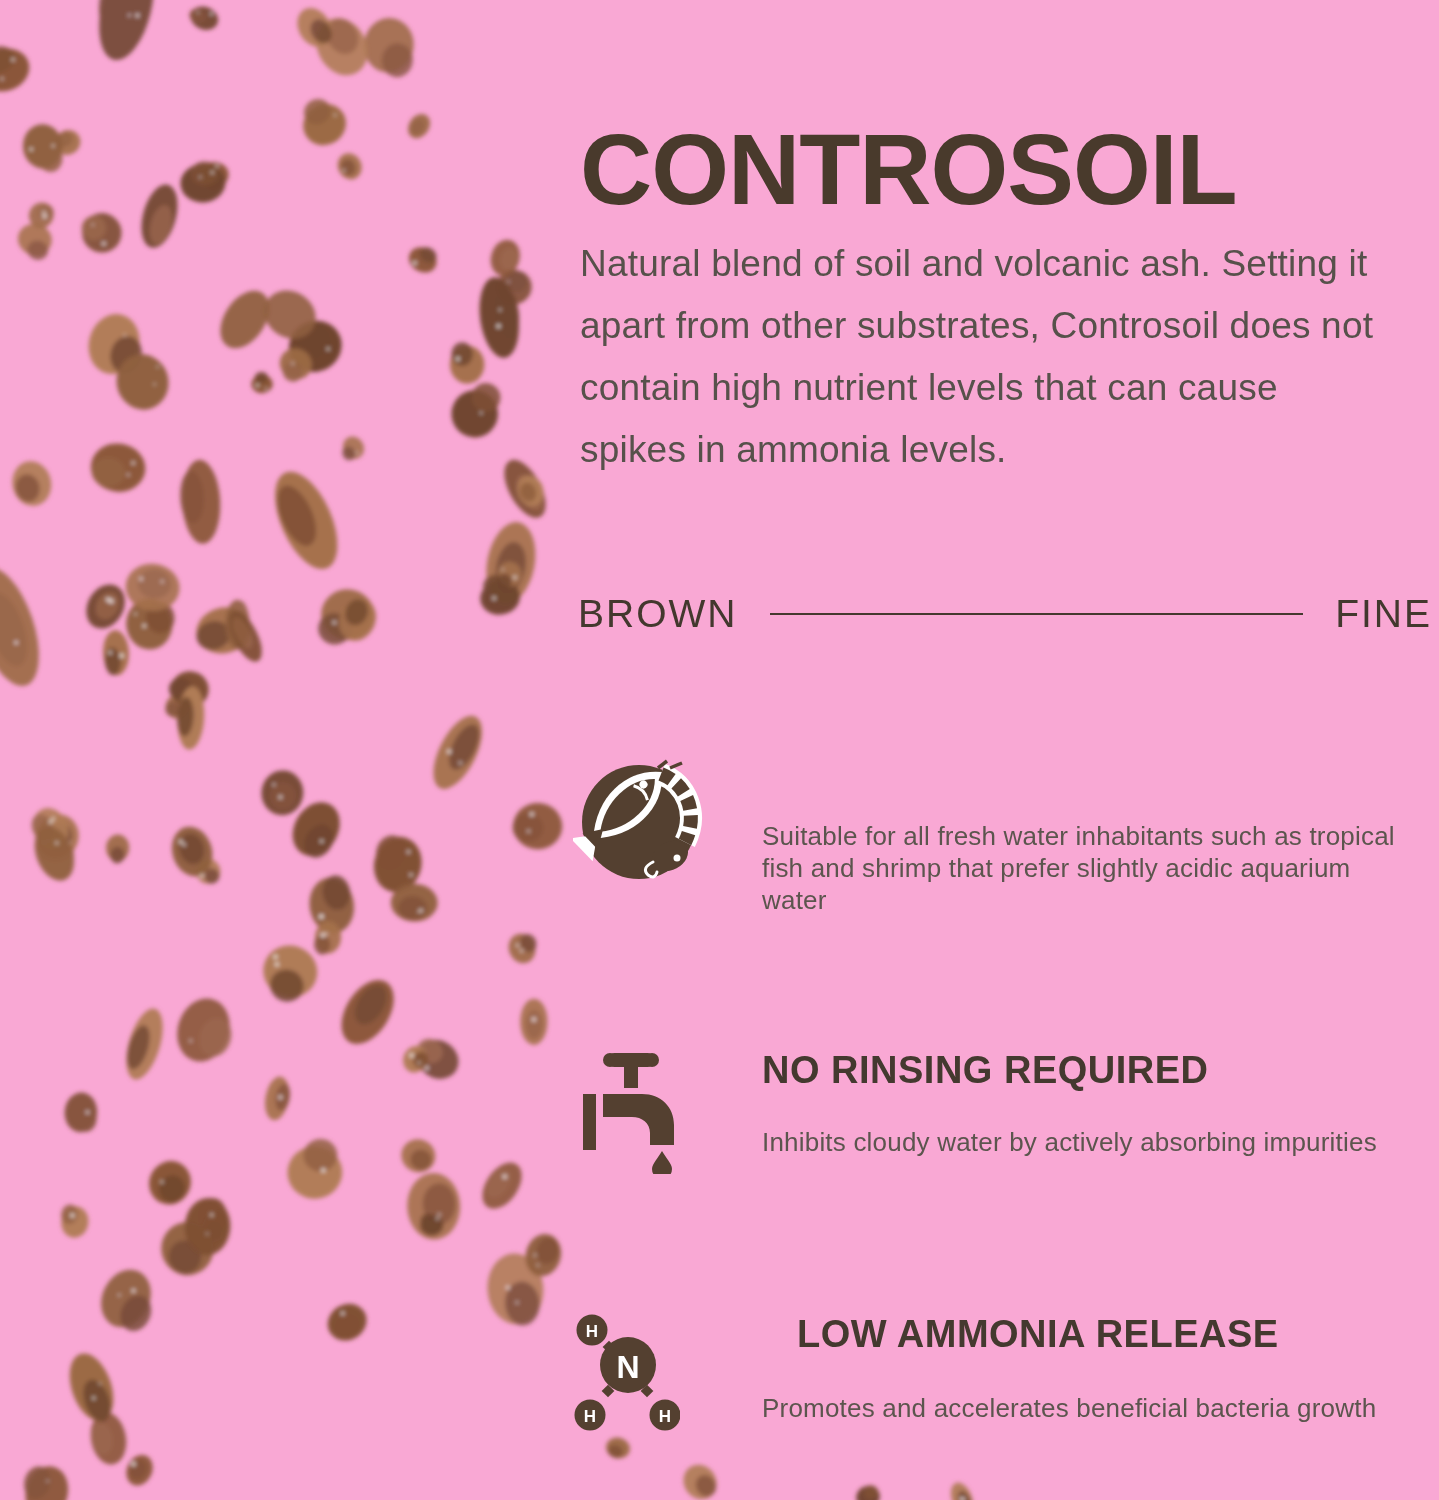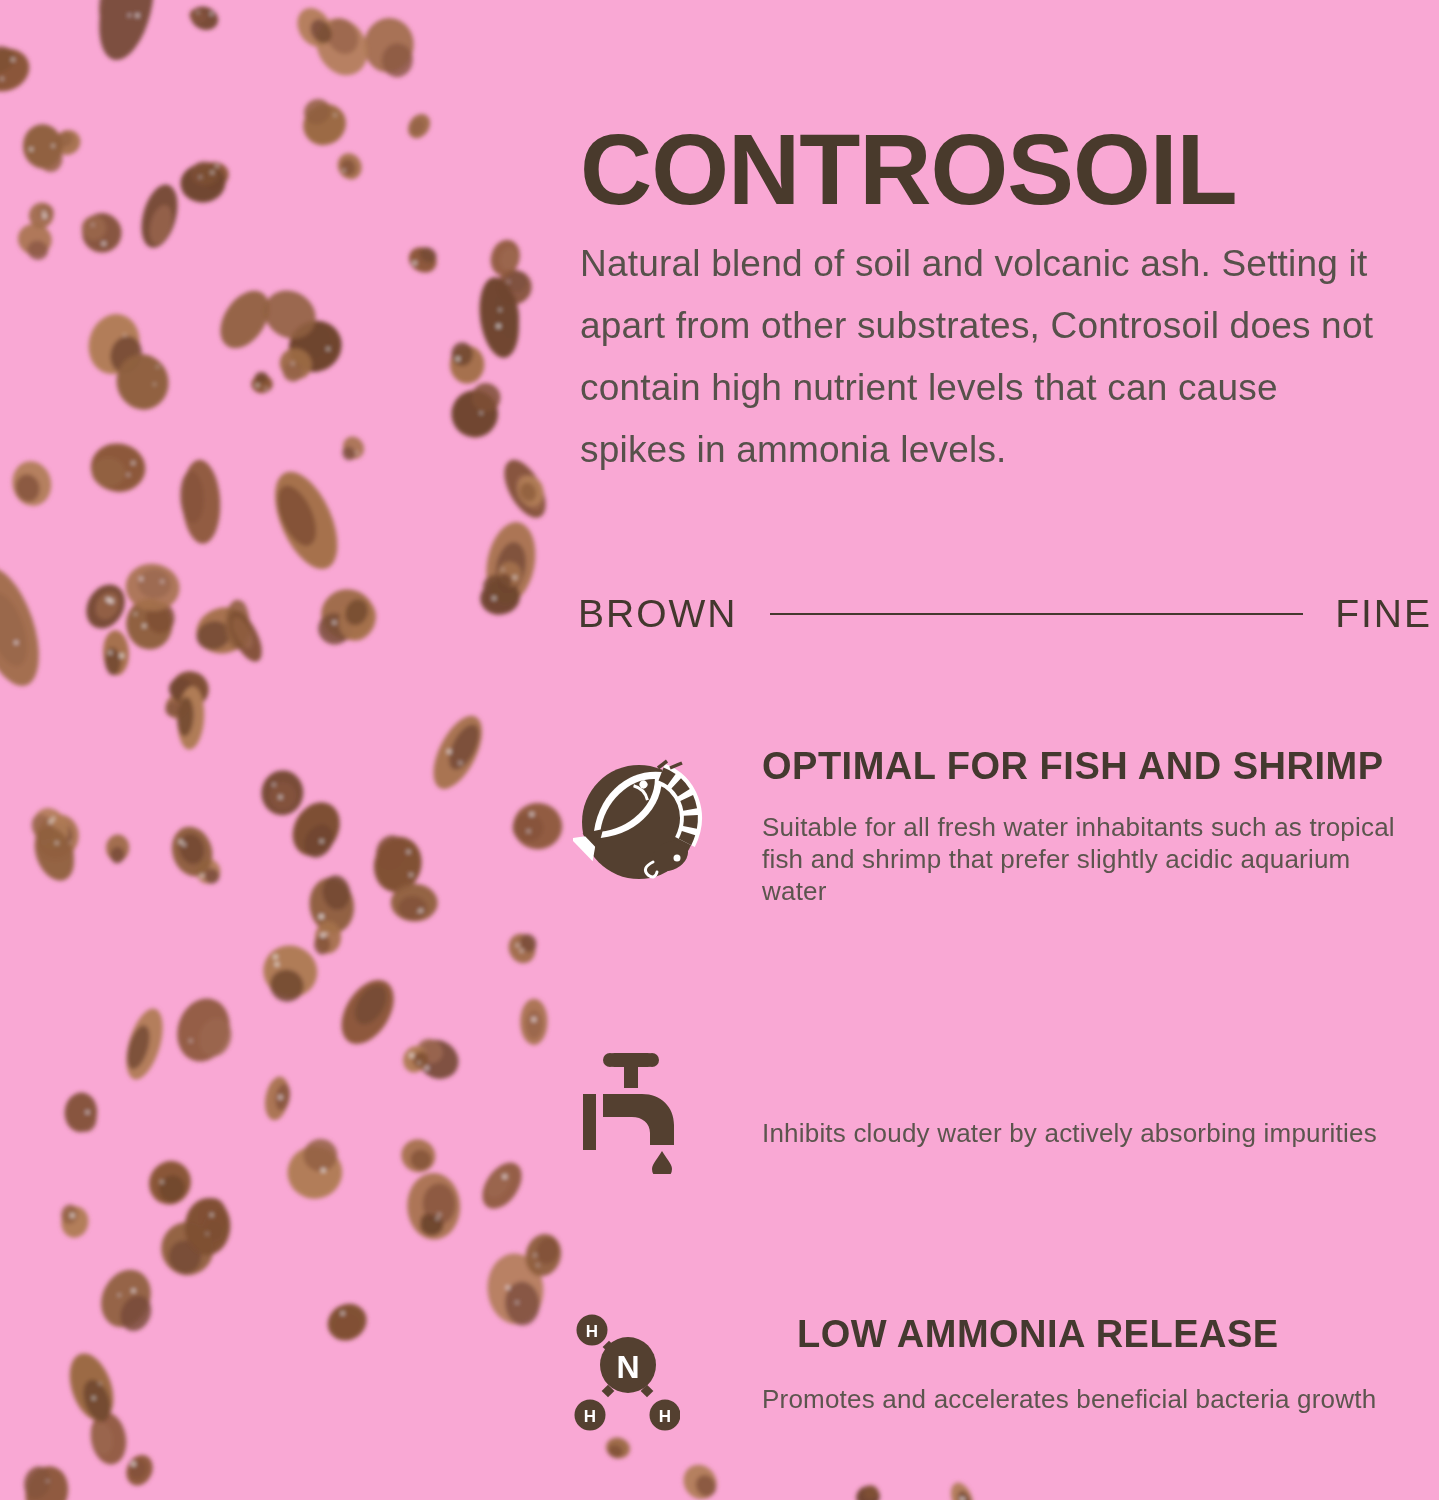--- a/index.html
+++ b/index.html
@@ -34,21 +34,21 @@
   .f-title{
     position:absolute;font-weight:700;font-size:38px;line-height:38px;
     letter-spacing:.5px;color:#44392f;white-space:nowrap;
   }
   #f1-title{left:762px;top:747px;}
   #f2-title{left:762px;top:1051px;}
   #f3-title{left:797px;top:1315px;}
 
   .f-body{
     position:absolute;font-size:26px;line-height:32px;
-    letter-spacing:.2px;color:#5c554e;
+    letter-spacing:.2px;color:#5c554e;margin-top:9px;
   }
   #f1-body{left:762px;top:811px;width:640px;}
   #f2-body{left:762px;top:1117px;width:690px;}
   #f3-body{left:762px;top:1383px;width:690px;}
 
   .icon-fill{fill:#544030;}
   .icon-stroke{stroke:#544030;}
 </style>
 </head>
 <body>
@@ -592,32 +592,32 @@
       <g>
         <path d="M 88 22 C 114 32 126 62 112 90" stroke="#ffffff" stroke-width="22" fill="none"></path>
         <path class="icon-stroke" d="M 88 22 C 114 32 126 62 112 90" stroke-width="14" fill="none" stroke-dasharray="12 6"></path>
         <ellipse class="icon-fill" cx="97" cy="104" rx="19" ry="14" transform="rotate(-28 97 104)"></ellipse>
         <circle fill="#ffffff" cx="104" cy="106" r="3.5"></circle>
         <path d="M 80 110 q -12 6 -5 13 q 7 5 9 -3" stroke="#ffffff" stroke-width="3" stroke-linecap="round" fill="none"></path>
         <path class="icon-stroke" d="M 85 16 l 9 -7" stroke-width="3.5"></path>
         <path class="icon-stroke" d="M 97 16 l 12 -5" stroke-width="3.5"></path>
       </g>
     </svg>
-    <div id="f1-title" class="f-title">OPTIMAL FOR FISH AND SHRIMP</div>
     <div id="f1-body" class="f-body">Suitable for all fresh water inhabitants such as tropical fish and shrimp that prefer slightly acidic aquarium water</div>
 
     <svg id="f2-icon" class="f-icon" viewBox="0 0 100 122">
       <circle class="icon-fill" cx="29" cy="8" r="7"></circle>
       <circle class="icon-fill" cx="71" cy="8" r="7"></circle>
       <rect class="icon-fill" x="27" y="1" width="46" height="14" rx="6"></rect>
       <rect class="icon-fill" x="43" y="10" width="14" height="26"></rect>
       <rect class="icon-fill" x="2" y="42" width="13" height="56"></rect>
       <path class="icon-fill" d="M 22 42 L 61 42 C 80 42 93 55 93 73 L 93 93 L 69 93 L 69 81 C 69 71 61 65 51 65 L 22 65 Z"></path>
       <path class="icon-fill" d="M 81 99 C 77 106 71 112 71 117 a 10 10 0 0 0 20 0 C 91 112 85 106 81 99 Z"></path>
     </svg>
+    <div id="f2-title" class="f-title">NO RINSING REQUIRED</div>
     <div id="f2-body" class="f-body">Inhibits cloudy water by actively absorbing impurities</div>
 
     <svg id="f3-icon" class="f-icon" viewBox="0 0 106 122">
       <rect class="icon-fill" x="-4.5" y="-4.5" width="9" height="9" transform="translate(35 35) rotate(45)"></rect>
       <rect class="icon-fill" x="-4.5" y="-4.5" width="9" height="9" transform="translate(34 79) rotate(45)"></rect>
       <rect class="icon-fill" x="-4.5" y="-4.5" width="9" height="9" transform="translate(73 79) rotate(45)"></rect>
       <circle class="icon-fill" cx="54" cy="53" r="28"></circle>
       <circle class="icon-fill" cx="18" cy="18" r="15.5"></circle>
       <circle class="icon-fill" cx="16" cy="103" r="15.5"></circle>
       <circle class="icon-fill" cx="91" cy="103" r="15.5"></circle>

